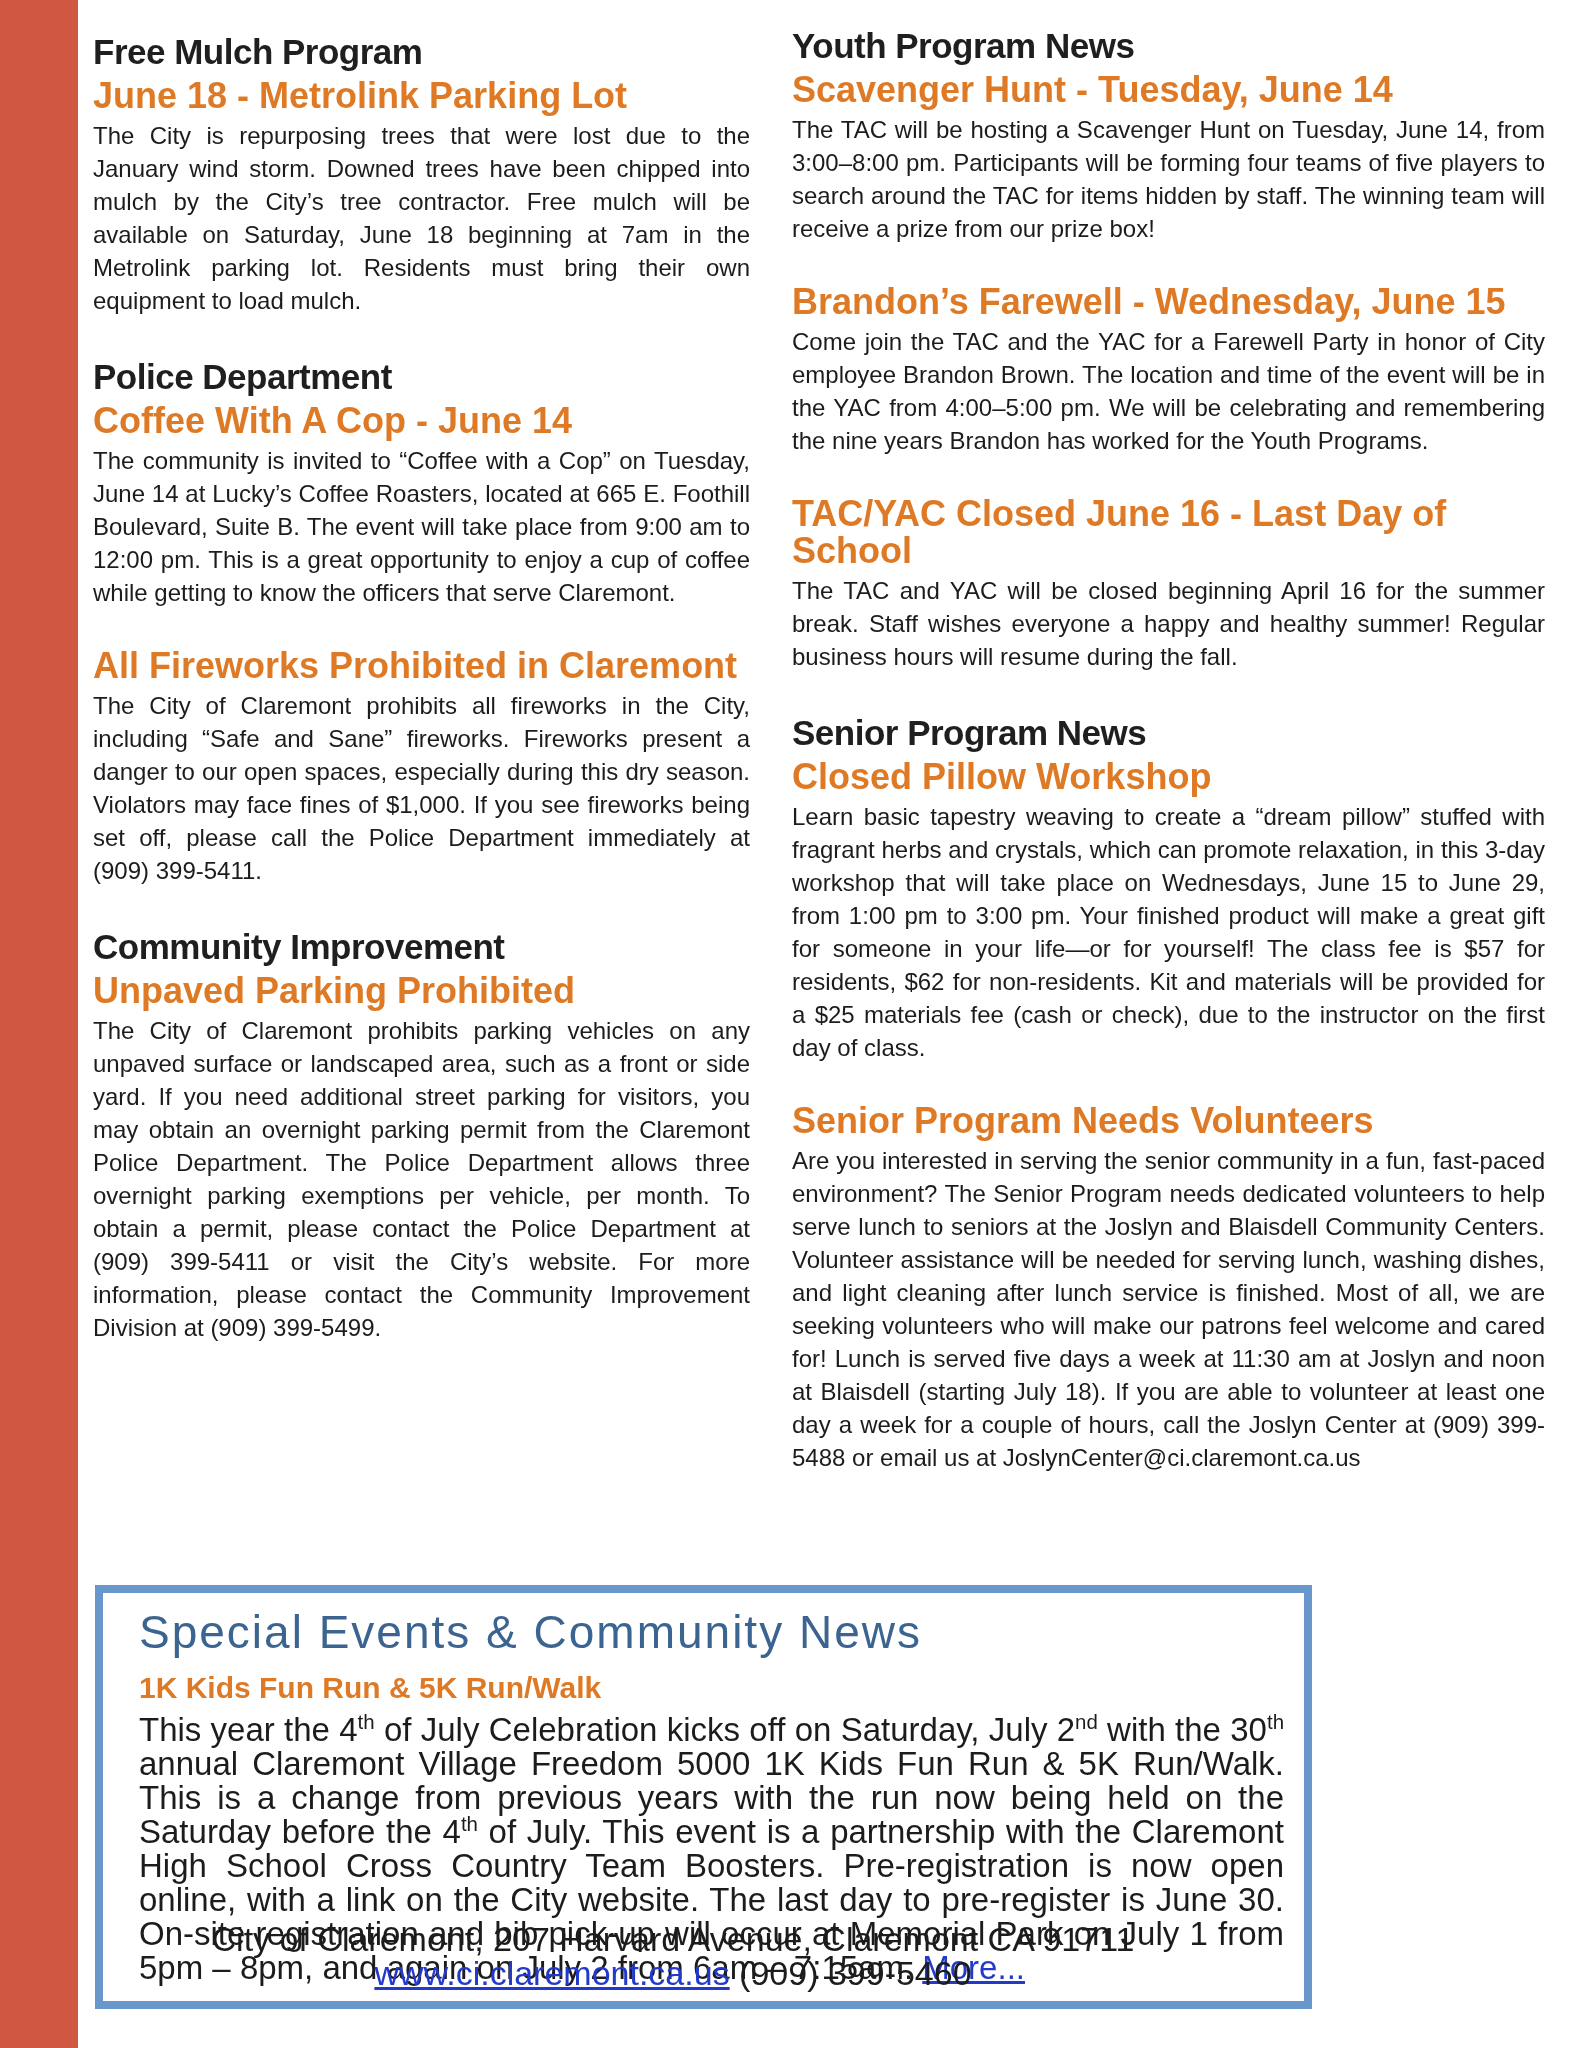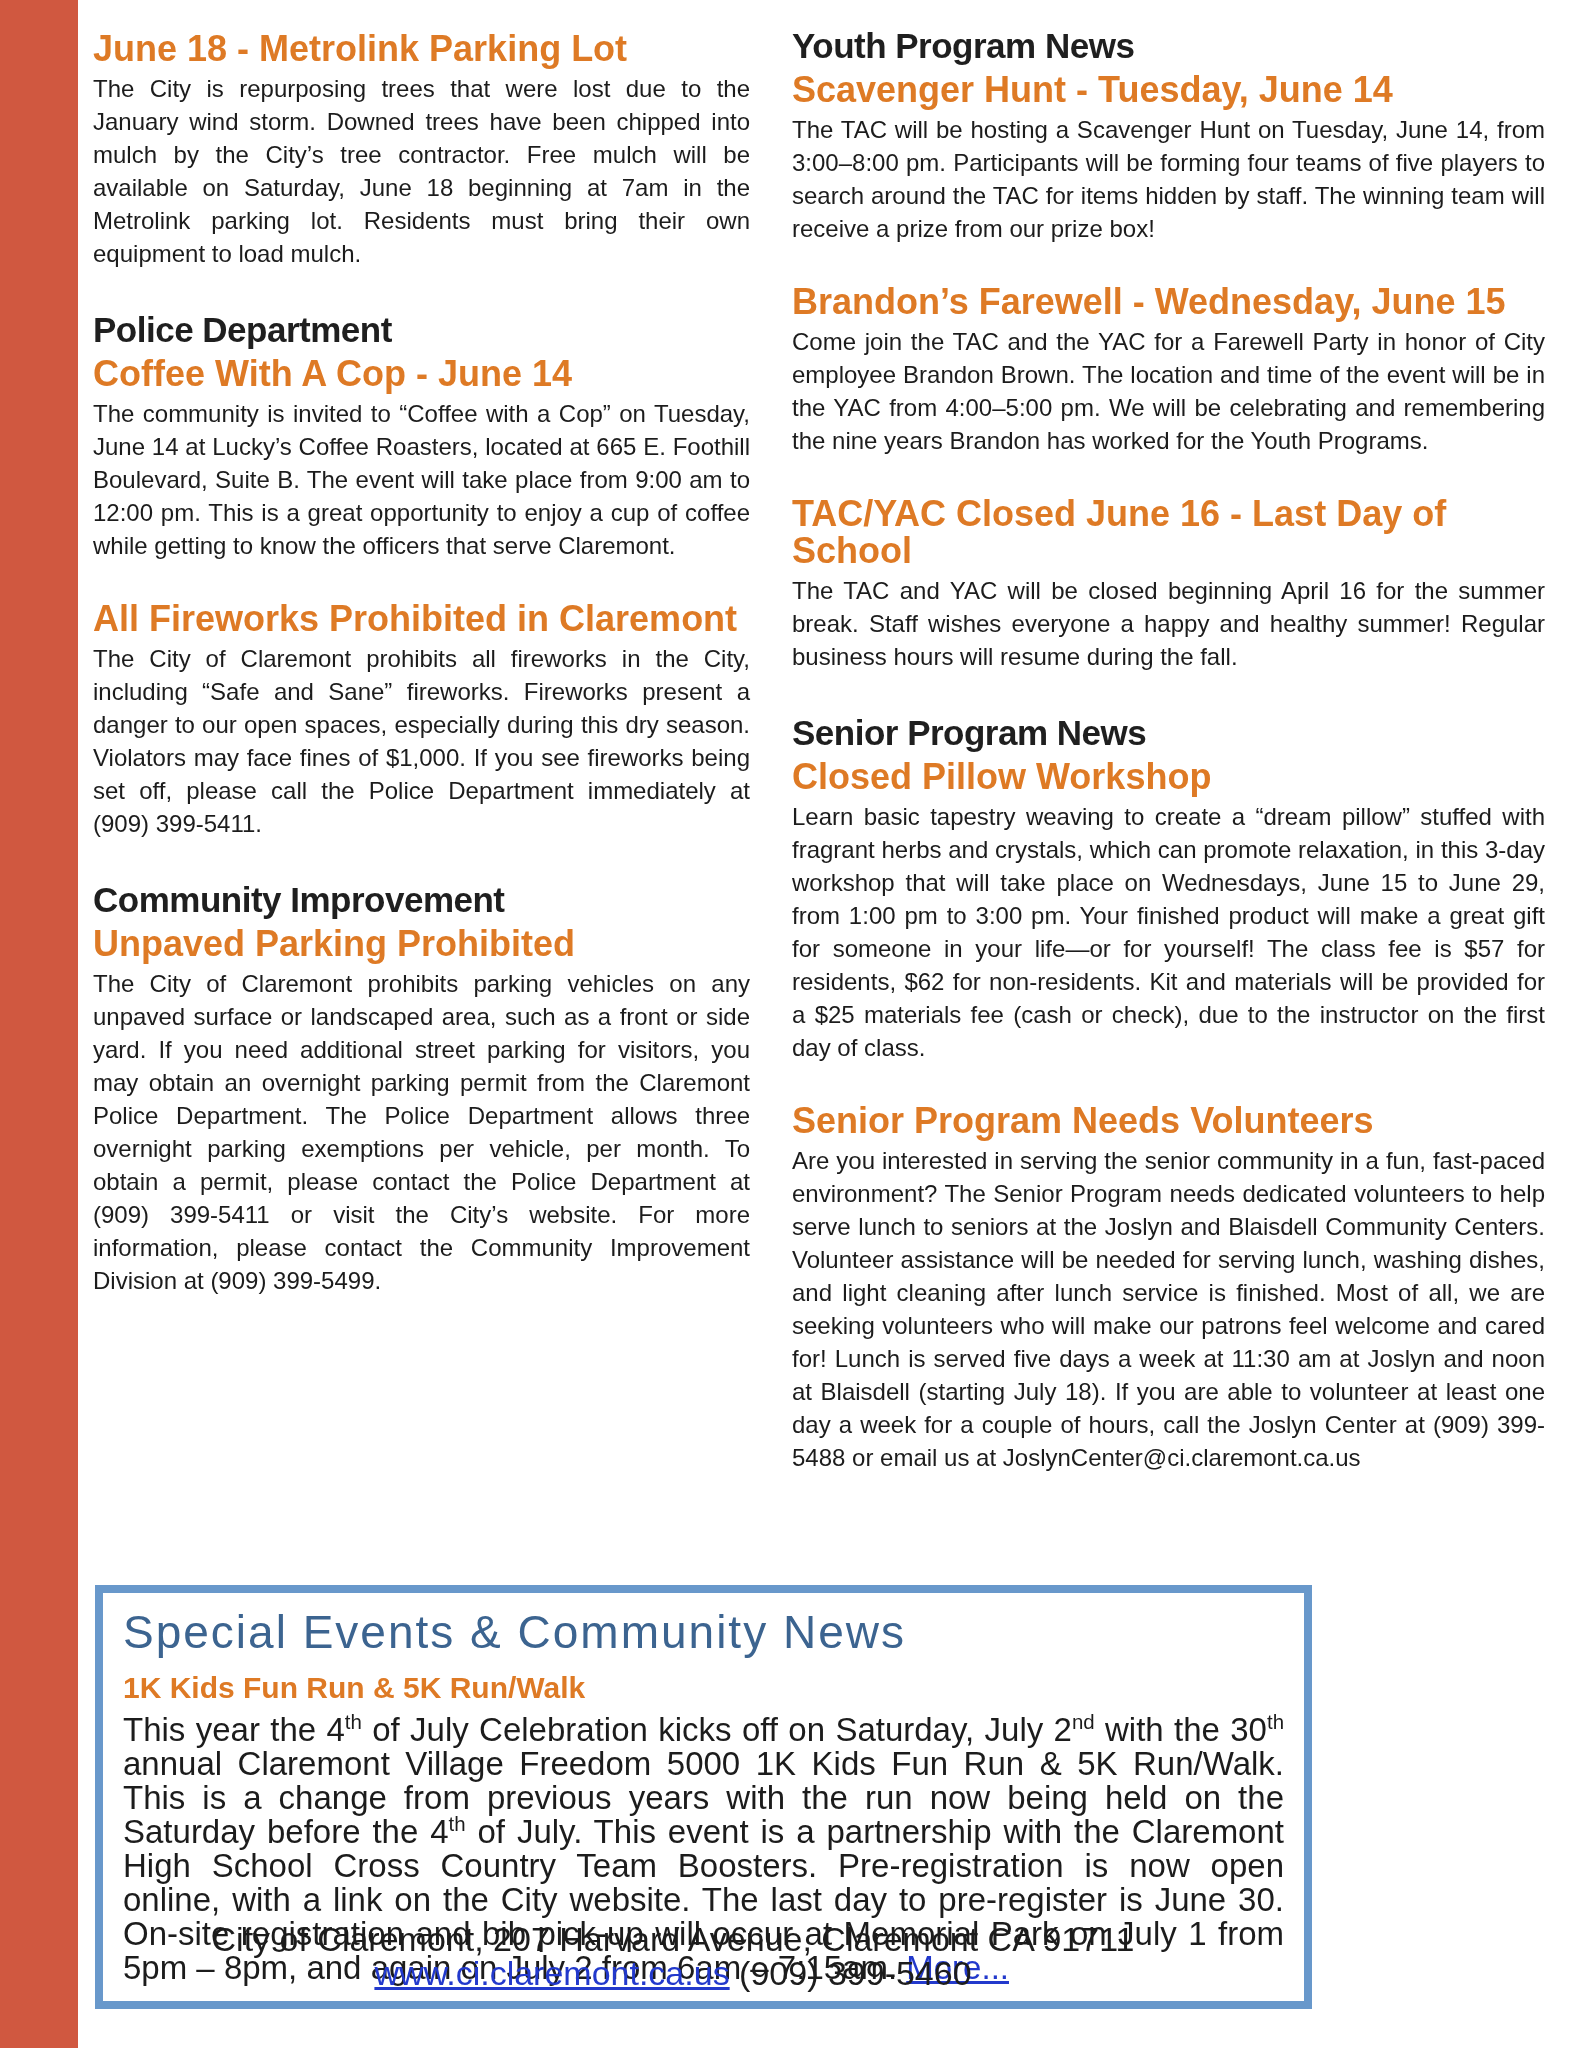--- a/index.html
+++ b/index.html
@@ -36,21 +36,21 @@
     text-align: justify;
   }
 
   .special-box {
     position: absolute;
     left: 95px; top: 1585px;
     width: 1217px;
     box-sizing: border-box;
     border: 8px solid var(--box-border-blue, #6898cb);
     background: #ffffff;
-    padding: 8px 20px 16px 20px;
+    padding: 8px 20px 16px 36px;
   }
   .box-title {
     font-size: 46px; line-height: 58px; font-weight: 400;
     color: var(--box-title-blue, #3c6490);
     letter-spacing: 2px; margin: 2px 0 8px 0;
   }
   .box-sub {
     font-size: 30px; line-height: 38px; font-weight: bold;
     color: var(--heading-orange, #de7a25); margin: 0 0 6px 0;
   }
@@ -76,20 +76,21 @@
   }
 </style>
 </head>
 <body>
 
 <div class="page">
   <div class="accent-bar"></div>
 
   <div class="col col-left">
     <section class="news-section">
+      <h1 class="section-heading">Free Mulch Program</h1>
       <h2 class="sub-heading">June 18 - Metrolink Parking Lot</h2>
       <p class="body-text">The City is repurposing trees that were lost due to the January wind storm. Downed trees have been chipped into mulch by the City’s tree contractor. Free mulch will be available on Saturday, June 18 beginning at 7am in the Metrolink parking lot. Residents must bring their own equipment to load mulch.</p>
     </section>
     <section class="news-section">
       <h1 class="section-heading">Police Department</h1>
       <h2 class="sub-heading">Coffee With A Cop - June 14</h2>
       <p class="body-text">The community is invited to “Coffee with a Cop” on Tuesday, June 14 at Lucky’s Coffee Roasters, located at 665 E. Foothill Boulevard, Suite B. The event will take place from 9:00 am to 12:00 pm.  This is a great opportunity to enjoy a cup of coffee while getting to know the officers that serve Claremont.</p>
     </section>
     <section class="news-section">
       <h2 class="sub-heading">All Fireworks Prohibited in Claremont</h2>

